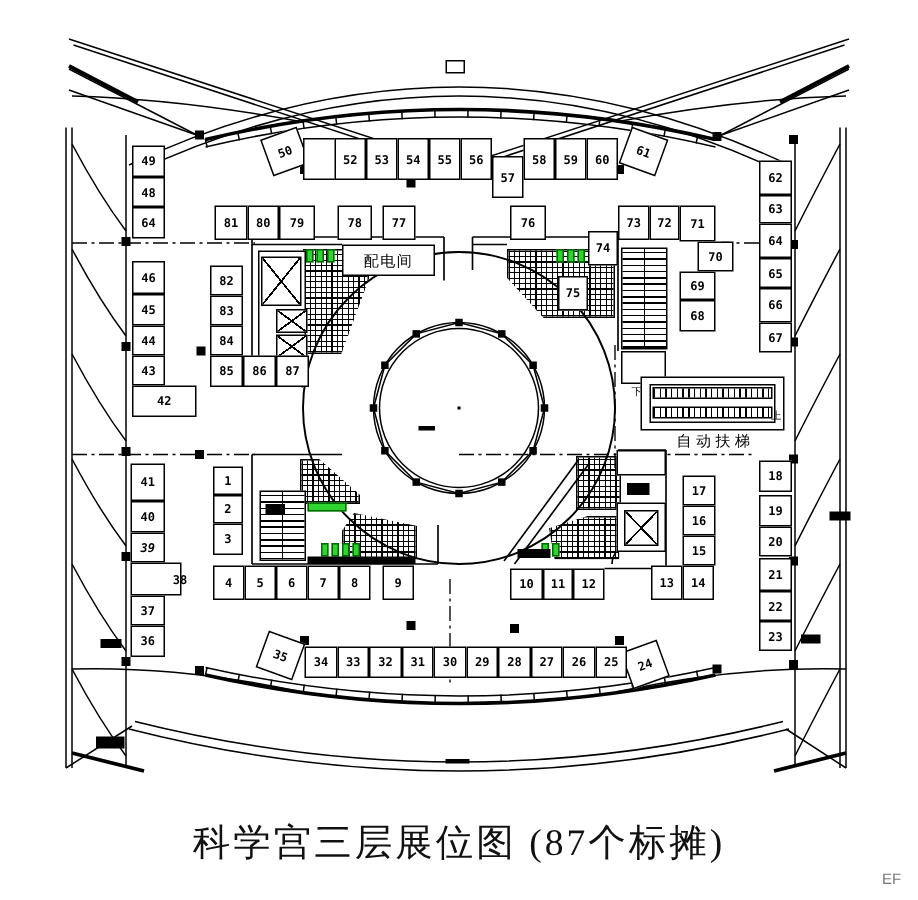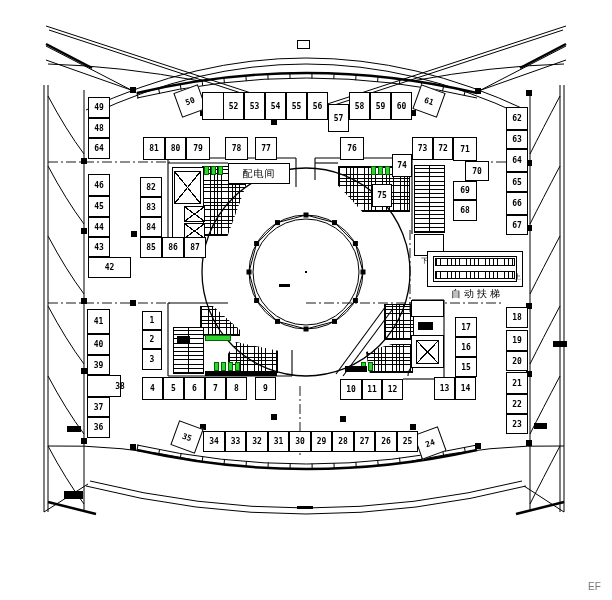--- a/index.html
+++ b/index.html
@@ -266,21 +266,21 @@
       <div class="booth" style="left: 311px; top: 431px; width: 21px; height: 21px;">29</div>
       <div class="booth" style="left: 289px; top: 431px; width: 22px; height: 21px;">30</div>
       <div class="booth" style="left: 268px; top: 431px; width: 21px; height: 21px;">31</div>
       <div class="booth" style="left: 246px; top: 431px; width: 22px; height: 21px;">32</div>
       <div class="booth" style="left: 225px; top: 431px; width: 21px; height: 21px;">33</div>
       <div class="booth" style="left: 203px; top: 431px; width: 22px; height: 21px;">34</div>
       <div class="booth" style="left: 174px; top: 424px; width: 26px; height: 26px; transform: rotate(20deg);">35</div>
       <div class="booth" style="left: 87px; top: 417px; width: 23px; height: 21px;">36</div>
       <div class="booth" style="left: 87px; top: 397px; width: 23px; height: 20px;">37</div>
       <div class="booth" style="left: 87px; top: 375px; width: 23px; height: 22px; padding-left: 32px;">38</div>
-      <div class="booth" style="left: 87px; top: 355px; width: 23px; height: 20px;">39</div>
+      <div class="booth" style="left: 87px; top: 355px; width: 23px; height: 20px; font-style: italic;">39</div>
       <div class="booth" style="left: 87px; top: 334px; width: 23px; height: 21px;">40</div>
       <div class="booth" style="left: 87px; top: 309px; width: 23px; height: 25px;">41</div>
       <div class="booth" style="left: 88px; top: 257px; width: 43px; height: 21px;">42</div>
       <div class="booth" style="left: 88px; top: 237px; width: 22px; height: 20px;">43</div>
       <div class="booth" style="left: 88px; top: 217px; width: 22px; height: 20px;">44</div>
       <div class="booth" style="left: 88px; top: 196px; width: 22px; height: 21px;">45</div>
       <div class="booth" style="left: 88px; top: 174px; width: 22px; height: 22px;">46</div>
       <div class="booth" style="left: 88px; top: 138px; width: 22px; height: 21px;">64</div>
       <div class="booth" style="left: 88px; top: 118px; width: 22px; height: 20px;">48</div>
       <div class="booth" style="left: 88px; top: 97px; width: 22px; height: 21px;">49</div>
@@ -317,14 +317,15 @@
       <div class="booth" style="left: 165px; top: 137px; width: 21px; height: 23px;">80</div>
       <div class="booth" style="left: 143px; top: 137px; width: 22px; height: 23px;">81</div>
       <div class="booth" style="left: 140px; top: 177px; width: 22px; height: 20px;">82</div>
       <div class="booth" style="left: 140px; top: 197px; width: 22px; height: 20px;">83</div>
       <div class="booth" style="left: 140px; top: 217px; width: 22px; height: 20px;">84</div>
       <div class="booth" style="left: 140px; top: 237px; width: 22px; height: 21px;">85</div>
       <div class="booth" style="left: 162px; top: 237px; width: 22px; height: 21px;">86</div>
       <div class="booth" style="left: 184px; top: 237px; width: 22px; height: 21px;">87</div>
     </div>
 
+  <div id="title">科学宫三层展位图 (87个标摊)</div>
   <div id="corner-mark">EF</div>
 </div>
 
 </body></html>

